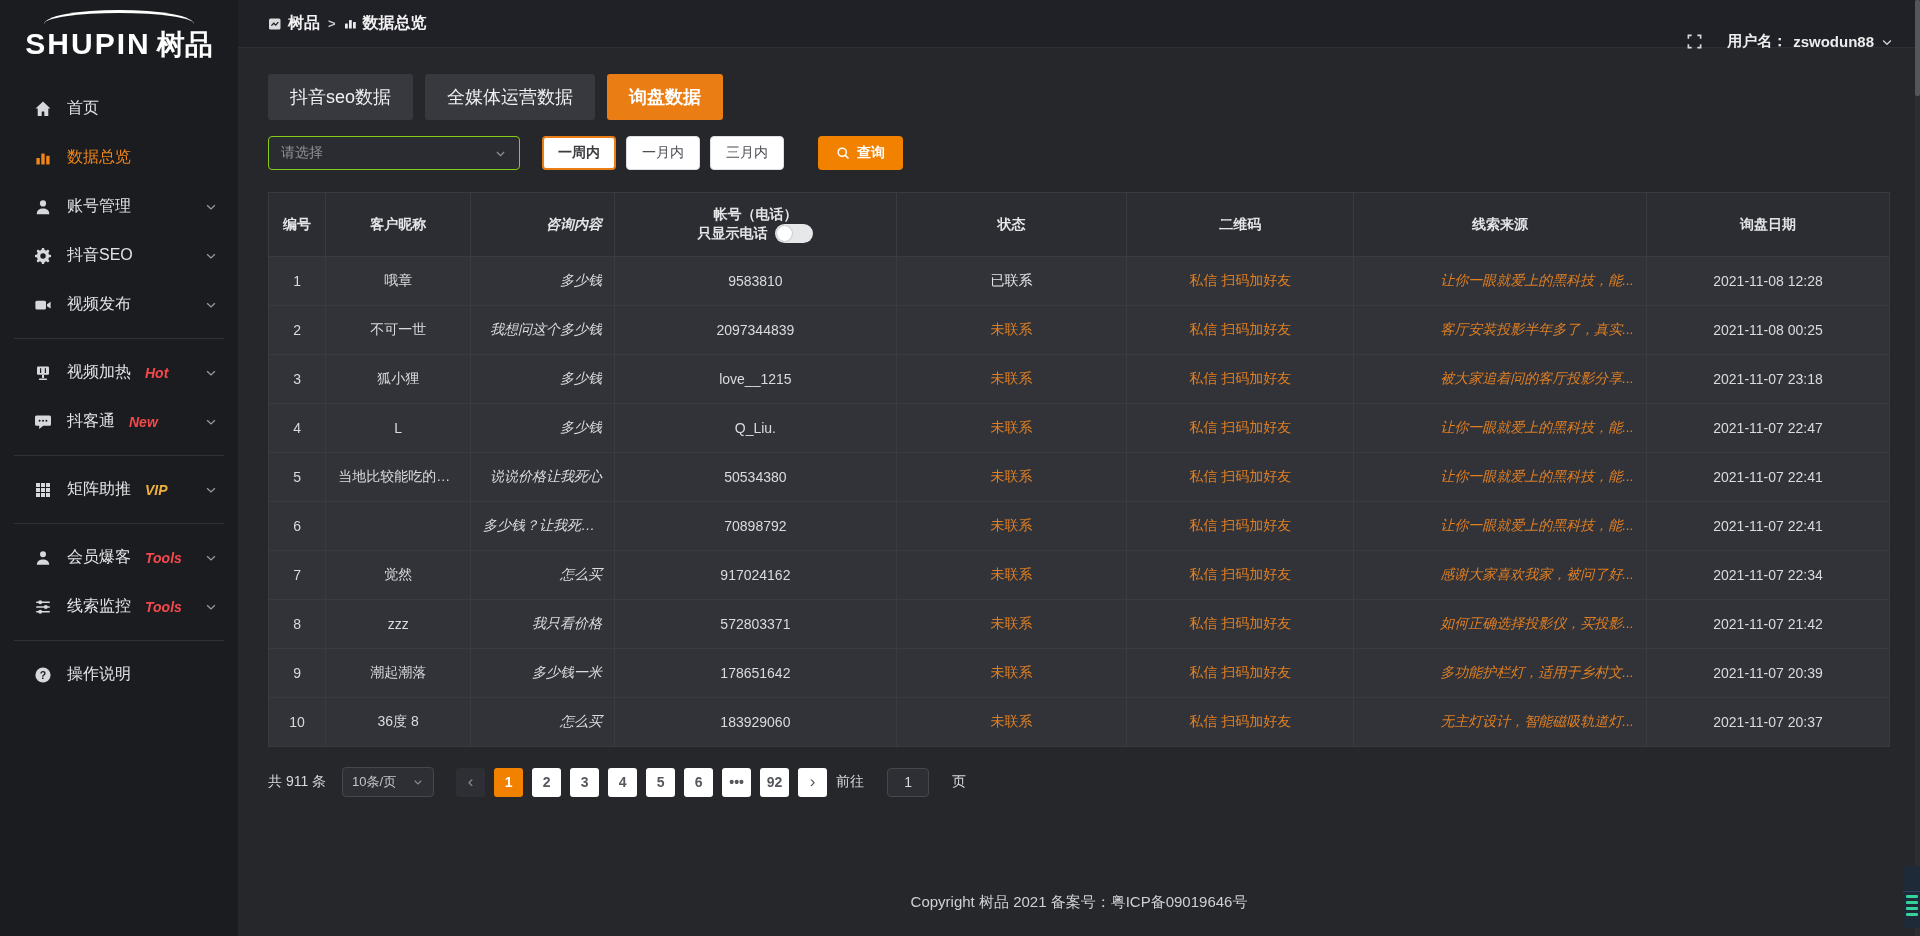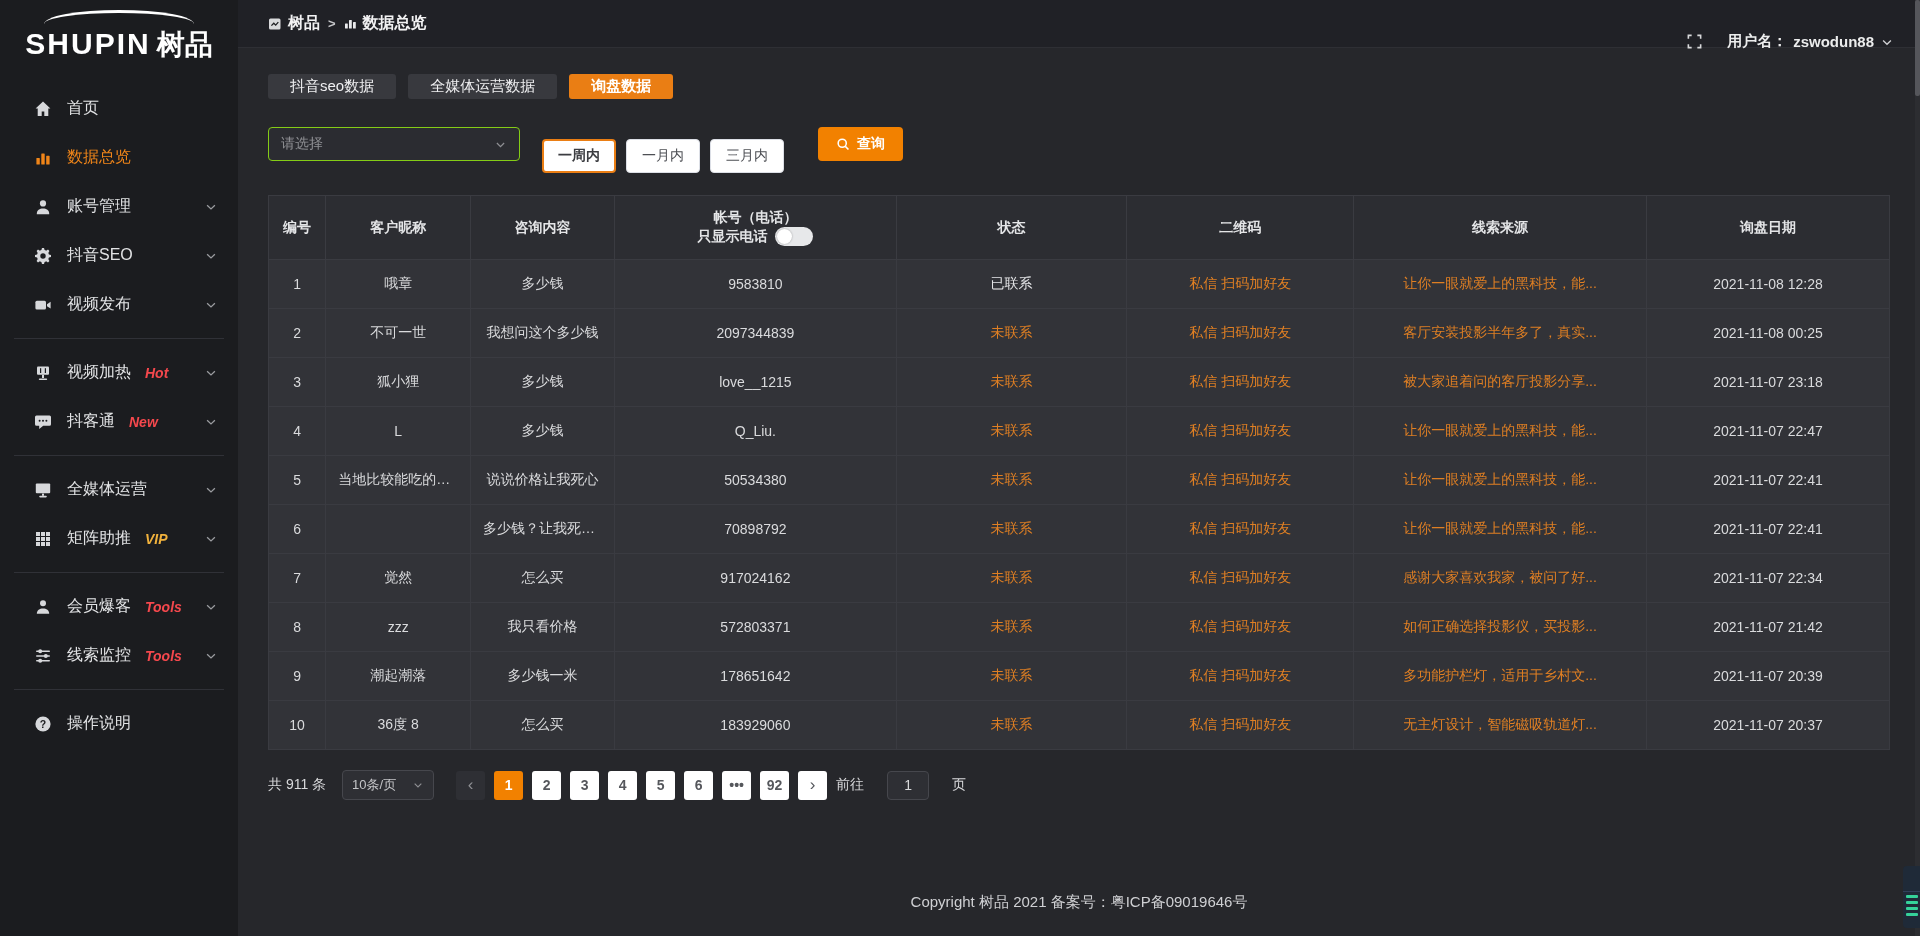--- a/index.html
+++ b/index.html
@@ -38,43 +38,43 @@
   .crumb{display:flex; align-items:center; gap:6px; cursor:pointer;}
   .crumb-sep{color:#c6c7ca; font-size:13px;}
   .topbar-right{display:flex; align-items:center; gap:24px;margin-top:36px;}
   .fs-icon{color:#d8d9db; display:inline-flex; cursor:pointer;}
   .userbox{display:flex; align-items:center; gap:6px; font-size:15px; font-weight:bold; color:#eceded; cursor:pointer;}
   .userbox .chev{display:inline-flex; color:#cfd0d3;}
 
   
   .main{position:absolute; left:238px; top:48px; right:0; bottom:0; padding:26px 30px 0 30px;}
   .tabs{display:flex; gap:12px;}
-  .tab{height:25px; padding:0 22px; display:flex; align-items:center; font-size:15px; color:#f0f0f2;
+  .tab{height:46px; padding:0 22px; display:flex; align-items:center; font-size:18px; color:#f0f0f2;
        background:#38393e; border-radius:3px; cursor:pointer;}
   .tab.active{background:var(--orange); color:#fff; font-weight:bold;}
 
   .filters{display:flex; align-items:center; margin-top:16px; gap:12px;}
   .fake-select{width:252px; height:34px; background:#2b2c31; border:1px solid #84cc16; border-radius:4px;
                display:flex; align-items:center; justify-content:space-between; padding:0 12px; color:#8f9094; font-size:14px; cursor:pointer;}
   .fake-select .chev{display:inline-flex; color:#8f9094;}
-  .range-group{display:flex; gap:10px; margin-left:10px;margin-top:24px;}
+  .range-group{display:flex; gap:10px; margin-left:10px;}
   .range-btn{width:74px; height:34px; background:#fff; border:1px solid #dcdfe6; border-radius:4px;
              color:#4d4f54; font-size:14px; display:flex; align-items:center; justify-content:center; cursor:pointer;}
   .range-btn.active{border:2px solid var(--orange); color:#3c3d41; font-weight:bold;}
   .query-btn{margin-left:22px; height:34px; padding:0 18px; background:#f28100; color:#fff; border-radius:4px;
              display:flex; align-items:center; gap:7px; font-size:14px; font-weight:bold; cursor:pointer;}
   .query-btn svg{width:14px; height:14px;}
 
   
   .table-wrap{margin-top:22px;}
   table{width:100%; border-collapse:collapse; table-layout:fixed; font-size:14px;}
   thead td{background:var(--rowhead-bg); height:64px; font-weight:bold; color:#e4e5e7;}
   td{border:1px solid var(--line-soft); text-align:center; padding:0 12px; overflow:hidden; white-space:nowrap; text-overflow:ellipsis;}
   tbody td{background:var(--row-bg); height:49px; color:#dadbdd;}
-  td.al{text-align:center;}
+  td.al{text-align:right;font-style:italic;}
   .th-stack{display:flex; flex-direction:column; align-items:center; }
   .th-toggle-row{display:flex; align-items:center; gap:8px; font-weight:bold;}
   .switch{width:38px; height:19px; background:#e7e8ea; border-radius:10px; position:relative; cursor:pointer; display:inline-block;}
   .switch .knob{position:absolute; left:2px; top:2px; width:15px; height:15px; border-radius:50%; background:#fff; box-shadow:0 0 2px rgba(0,0,0,.35);}
   .status-pending{color:var(--link);}
   .status-contacted{color:#e4e5e7;}
   .qr-link{color:var(--link); cursor:pointer;}
   .source-link{color:var(--link); cursor:pointer;}
 
   
@@ -205,35 +205,20 @@
         </span>
         <span class="mi-label">抖客通</span>
         <span class="mi-badge" style="color: rgb(245, 72, 77);">New</span>
         <span class="mi-chevron">
           <svg viewBox="0 0 18 18">
             <path d="M4 6.8l5 4.6 5-4.6" fill="none" stroke="currentColor" stroke-width="1.7"></path>
           </svg>
         </span>
       </div>
       <div class="menu-divider"></div>
-      <div class="menu-item">
-        <span class="mi-icon">
-          <svg viewBox="0 0 18 18" fill="currentColor">
-            <rect x="1.8" y="2.6" width="14.4" height="9.6" rx="1"></rect>
-            <rect x="8" y="12.6" width="2" height="2.2"></rect>
-            <rect x="5.2" y="14.8" width="7.6" height="1.6" rx=".8"></rect>
-          </svg>
-        </span>
-        <span class="mi-label">全媒体运营</span>
-        <span class="mi-chevron">
-          <svg viewBox="0 0 18 18">
-            <path d="M4 6.8l5 4.6 5-4.6" fill="none" stroke="currentColor" stroke-width="1.7"></path>
-          </svg>
-        </span>
-      </div>
       <div class="menu-item">
         <span class="mi-icon">
           <svg viewBox="0 0 18 18" fill="currentColor">
             <rect x="2" y="2" width="4" height="4"></rect>
             <rect x="7" y="2" width="4" height="4"></rect>
             <rect x="12" y="2" width="4" height="4"></rect>
             <rect x="2" y="7" width="4" height="4"></rect>
             <rect x="7" y="7" width="4" height="4"></rect>
             <rect x="12" y="7" width="4" height="4"></rect>
             <rect x="2" y="12" width="4" height="4"></rect>

